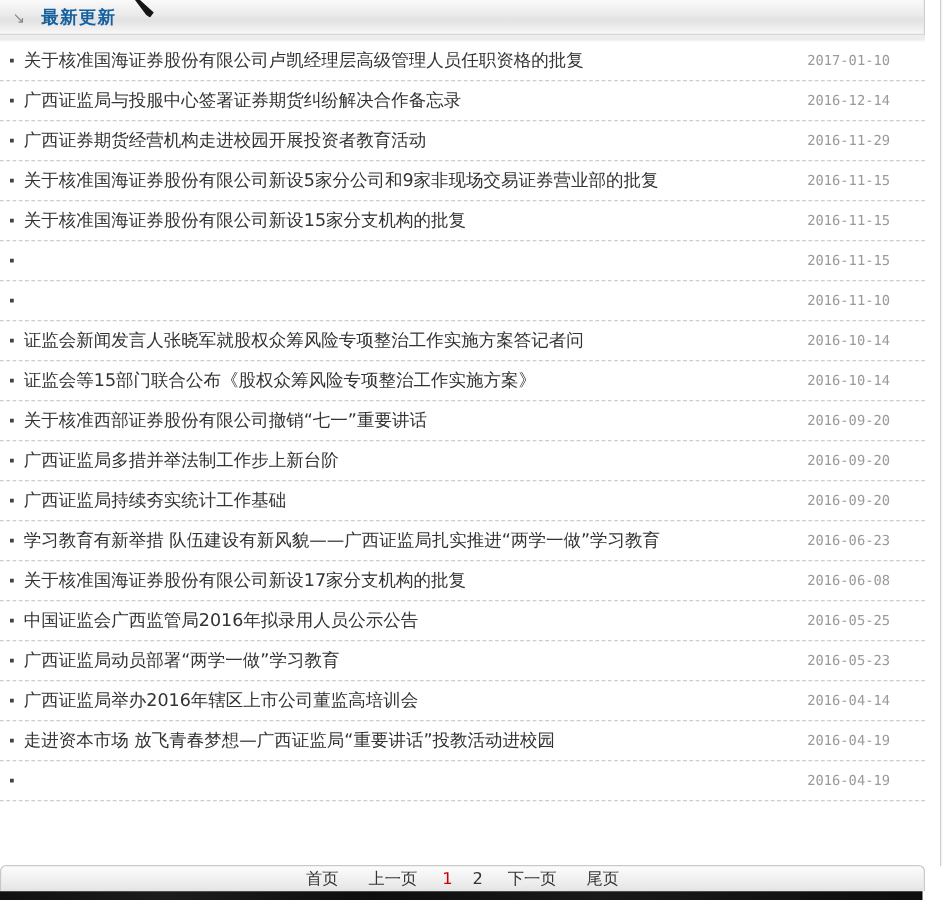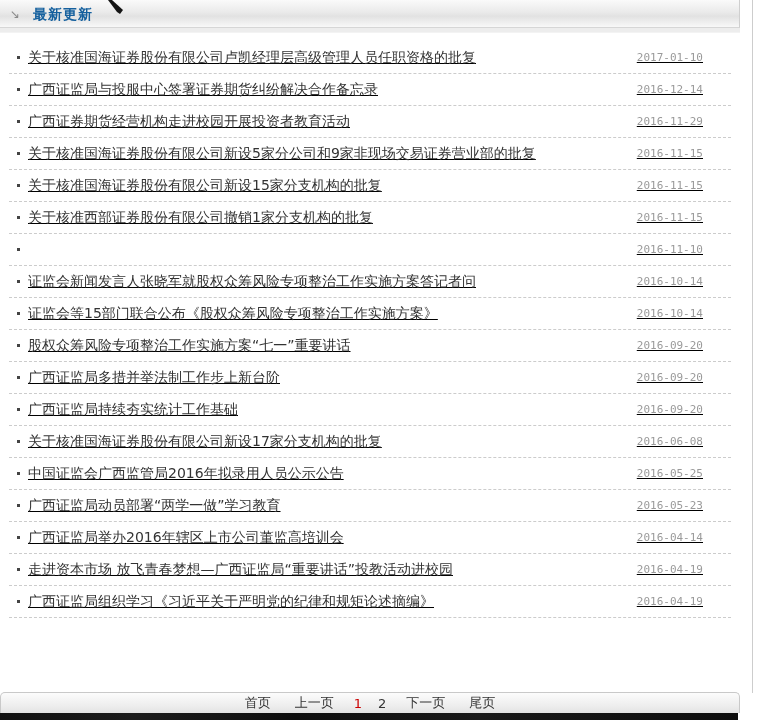--- a/index.html
+++ b/index.html
@@ -20,21 +20,21 @@
     border-bottom: 1px solid #d6d6d6;
     border-right: 1px solid #cfcfcf;
     display: flex; align-items: center;
     padding-left: 10px;
   }
   .hdr-icon { color: #8a8a8a; font-size: 12px; margin-right: 7px; line-height: 1; }
   .hdr-title { color: #15609e; font-size: 14px; font-weight: bold; letter-spacing: 1px; margin-left: 6px; }
   .subband { height: 5px; background: #ededed; border-bottom: 1px solid #f3f3f3; }
 
   
-  .news-list { list-style: none; margin: 9px; text-decoration: underline; }
+  .news-list { list-style: none; margin: 0; }
   .news-row {
     height: 32px;
     display: flex; align-items: center;
     border-bottom: 1px dashed #cccccc;
     padding: 0 28px 0 8px;
   }
   .bullet { width: 3px; height: 3px; background: #444; flex: 0 0 3px; margin-right: 8px; }
   .news-link {
     color: #333333; font-size: 14px; text-decoration: none;
     white-space: nowrap; overflow: hidden;
@@ -113,21 +113,20 @@
   </li>
 
   <li class="news-row">
     <span class="bullet"></span>
     <a class="news-link" href="#">关于核准国海证券股份有限公司新设15家分支机构的批复</a>
     <span class="news-date">2016-11-15</span>
   </li>
 
   <li class="news-row">
     <span class="bullet"></span>
-    <a class="news-link" href="#">关于核准西部证券股份有限公司撤销1家分支机构的批复</a>
     <span class="news-date">2016-11-15</span>
   </li>
 
   <li class="news-row">
     <span class="bullet"></span>
     <span class="news-date">2016-11-10</span>
   </li>
 
   <li class="news-row">
     <span class="bullet"></span>
@@ -136,36 +135,41 @@
   </li>
 
   <li class="news-row">
     <span class="bullet"></span>
     <a class="news-link" href="#">证监会等15部门联合公布《股权众筹风险专项整治工作实施方案》</a>
     <span class="news-date">2016-10-14</span>
   </li>
 
   <li class="news-row">
     <span class="bullet"></span>
-    <a class="news-link" href="#">股权众筹风险专项整治工作实施方案“七一”重要讲话</a>
+    <a class="news-link" href="#">关于核准西部证券股份有限公司撤销“七一”重要讲话</a>
     <span class="news-date">2016-09-20</span>
   </li>
 
   <li class="news-row">
     <span class="bullet"></span>
     <a class="news-link" href="#">广西证监局多措并举法制工作步上新台阶</a>
     <span class="news-date">2016-09-20</span>
   </li>
 
   <li class="news-row">
     <span class="bullet"></span>
     <a class="news-link" href="#">广西证监局持续夯实统计工作基础</a>
     <span class="news-date">2016-09-20</span>
   </li>
 
+  <li class="news-row">
+    <span class="bullet"></span>
+    <a class="news-link" href="#">学习教育有新举措 队伍建设有新风貌——广西证监局扎实推进“两学一做”学习教育</a>
+    <span class="news-date">2016-06-23</span>
+  </li>
 
   <li class="news-row">
     <span class="bullet"></span>
     <a class="news-link" href="#">关于核准国海证券股份有限公司新设17家分支机构的批复</a>
     <span class="news-date">2016-06-08</span>
   </li>
 
   <li class="news-row">
     <span class="bullet"></span>
     <a class="news-link" href="#">中国证监会广西监管局2016年拟录用人员公示公告</a>
@@ -186,21 +190,20 @@
   </li>
 
   <li class="news-row">
     <span class="bullet"></span>
     <a class="news-link" href="#">走进资本市场 放飞青春梦想—广西证监局“重要讲话”投教活动进校园</a>
     <span class="news-date">2016-04-19</span>
   </li>
 
   <li class="news-row">
     <span class="bullet"></span>
-    <a class="news-link" href="#">广西证监局组织学习《习近平关于严明党的纪律和规矩论述摘编》</a>
     <span class="news-date">2016-04-19</span>
   </li>
 </ul>
 
     <div class="pager">
       <a>首页</a>
       <a>上一页</a>
       <span style="display:flex;align-items:center;">
           <span class="pagenum current">1</span>
           <span class="pagenum">2</span>

